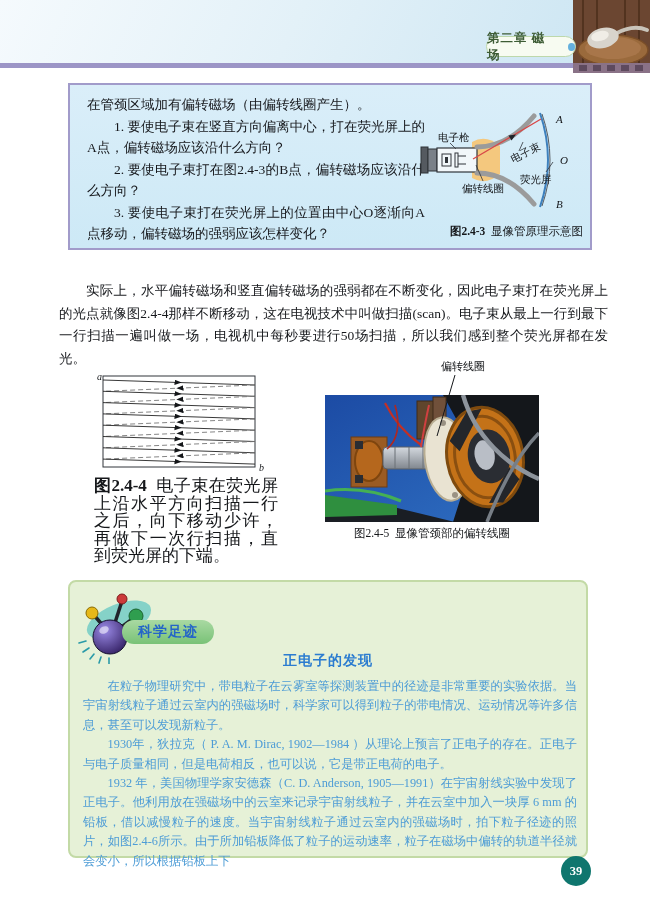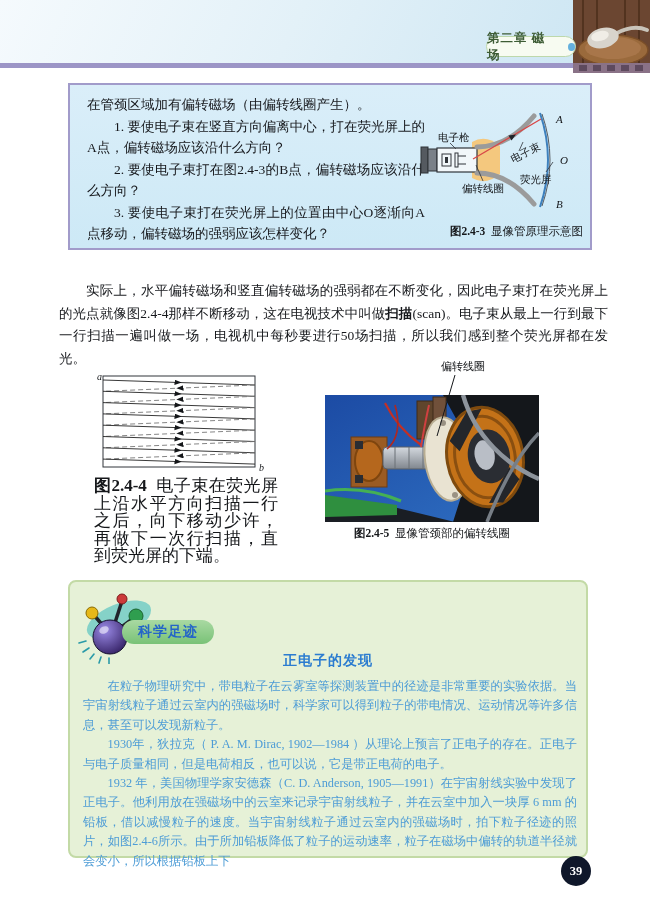--- a/index.html
+++ b/index.html
@@ -25,53 +25,53 @@
   .q-text p { margin:0; }
   .q-text .q-item { text-indent:2em; }
   .crt-wrap { position:absolute; left:350px; top:15px; width:165px; height:150px; }
   .crt-caption { position:absolute; left:0; top:124px; width:165px; text-align:center;
     font-size:11.5px; color:#15171a; white-space:nowrap; }
   .crt-caption .num { font-weight:bold;padding-left:28px; }
 
   
   .main-para { position:absolute; left:59px; top:280px; width:549px; font-size:13.5px;
     line-height:22.6px; color:#16181c; text-align:justify; text-indent:2em; }
-  .main-para b { font-weight:bold; }
+  .main-para b { font-weight:normal; }
 
   
   .fig-a-svg { position:absolute; left:96px; top:371px; }
   .fig-a-caption { position:absolute; left:94px; top:477px; width:184px; font-size:17px;
     line-height:17.5px; color:#15171a; text-align:justify; }
   .fig-a-caption .num { font-weight:bold; }
 
   
   .fig-b-photo { position:absolute; left:325px; top:395px; z-index:1; }
   .fig-b-pointer { position:absolute; left:325px; top:358px; z-index:2; pointer-events:none; }
   .fig-b-pointer text { font-size:11px; fill:#15171a; }
   .fig-b-caption { position:absolute; left:325px; top:526px; width:214px; text-align:center;
     font-size:11.5px; color:#15171a; white-space:nowrap; }
-  .fig-b-caption .num { font-weight:bold; }
+  .fig-b-caption .num { font-weight:normal; }
 
   
   .sci-box { position:absolute; left:68px; top:565px; width:520px; height:278px;
     background:#e6f1d7; border:2px solid #c3daa6; border-radius:8px;margin-top:15px; }
   .sci-icon { position:absolute; left:4px; top:2px; }
   .sci-badge { position:absolute; left:52px; top:38px; height:24px; padding:0 16px;
     background:linear-gradient(#a9d9a2,#79c277); border-radius:13px;
     display:flex; align-items:center; }
   .sci-badge span { font-size:14px; font-weight:bold; color:#2465c8; letter-spacing:1px; }
   .sci-title { position:absolute; left:0; top:70px; width:100%; text-align:center;
     font-size:14px; font-weight:bold; color:#2b7cd0; letter-spacing:1px; }
   .sci-body { position:absolute; left:13px; top:95px; width:494px; font-size:12.3px;
     line-height:19.4px; color:#4d9cd6; text-align:justify; }
   .sci-body p { margin:0; text-indent:2em; }
 
   
   .page-num { position:absolute; left:561px; top:856px; width:30px; height:30px; border-radius:50%;
-    background:#0f172a; color:#ffffff; font-size:12.5px; font-weight:bold;
+    background:#0f766e; color:#ffffff; font-size:12.5px; font-weight:bold;
     display:flex; align-items:center; justify-content:center; }
 
   svg text { font-family:"Liberation Serif","DejaVu Serif",serif; }
   .it { font-style:italic; }
 </style>
 </head>
 <body>
 
 <div class="page">
 

